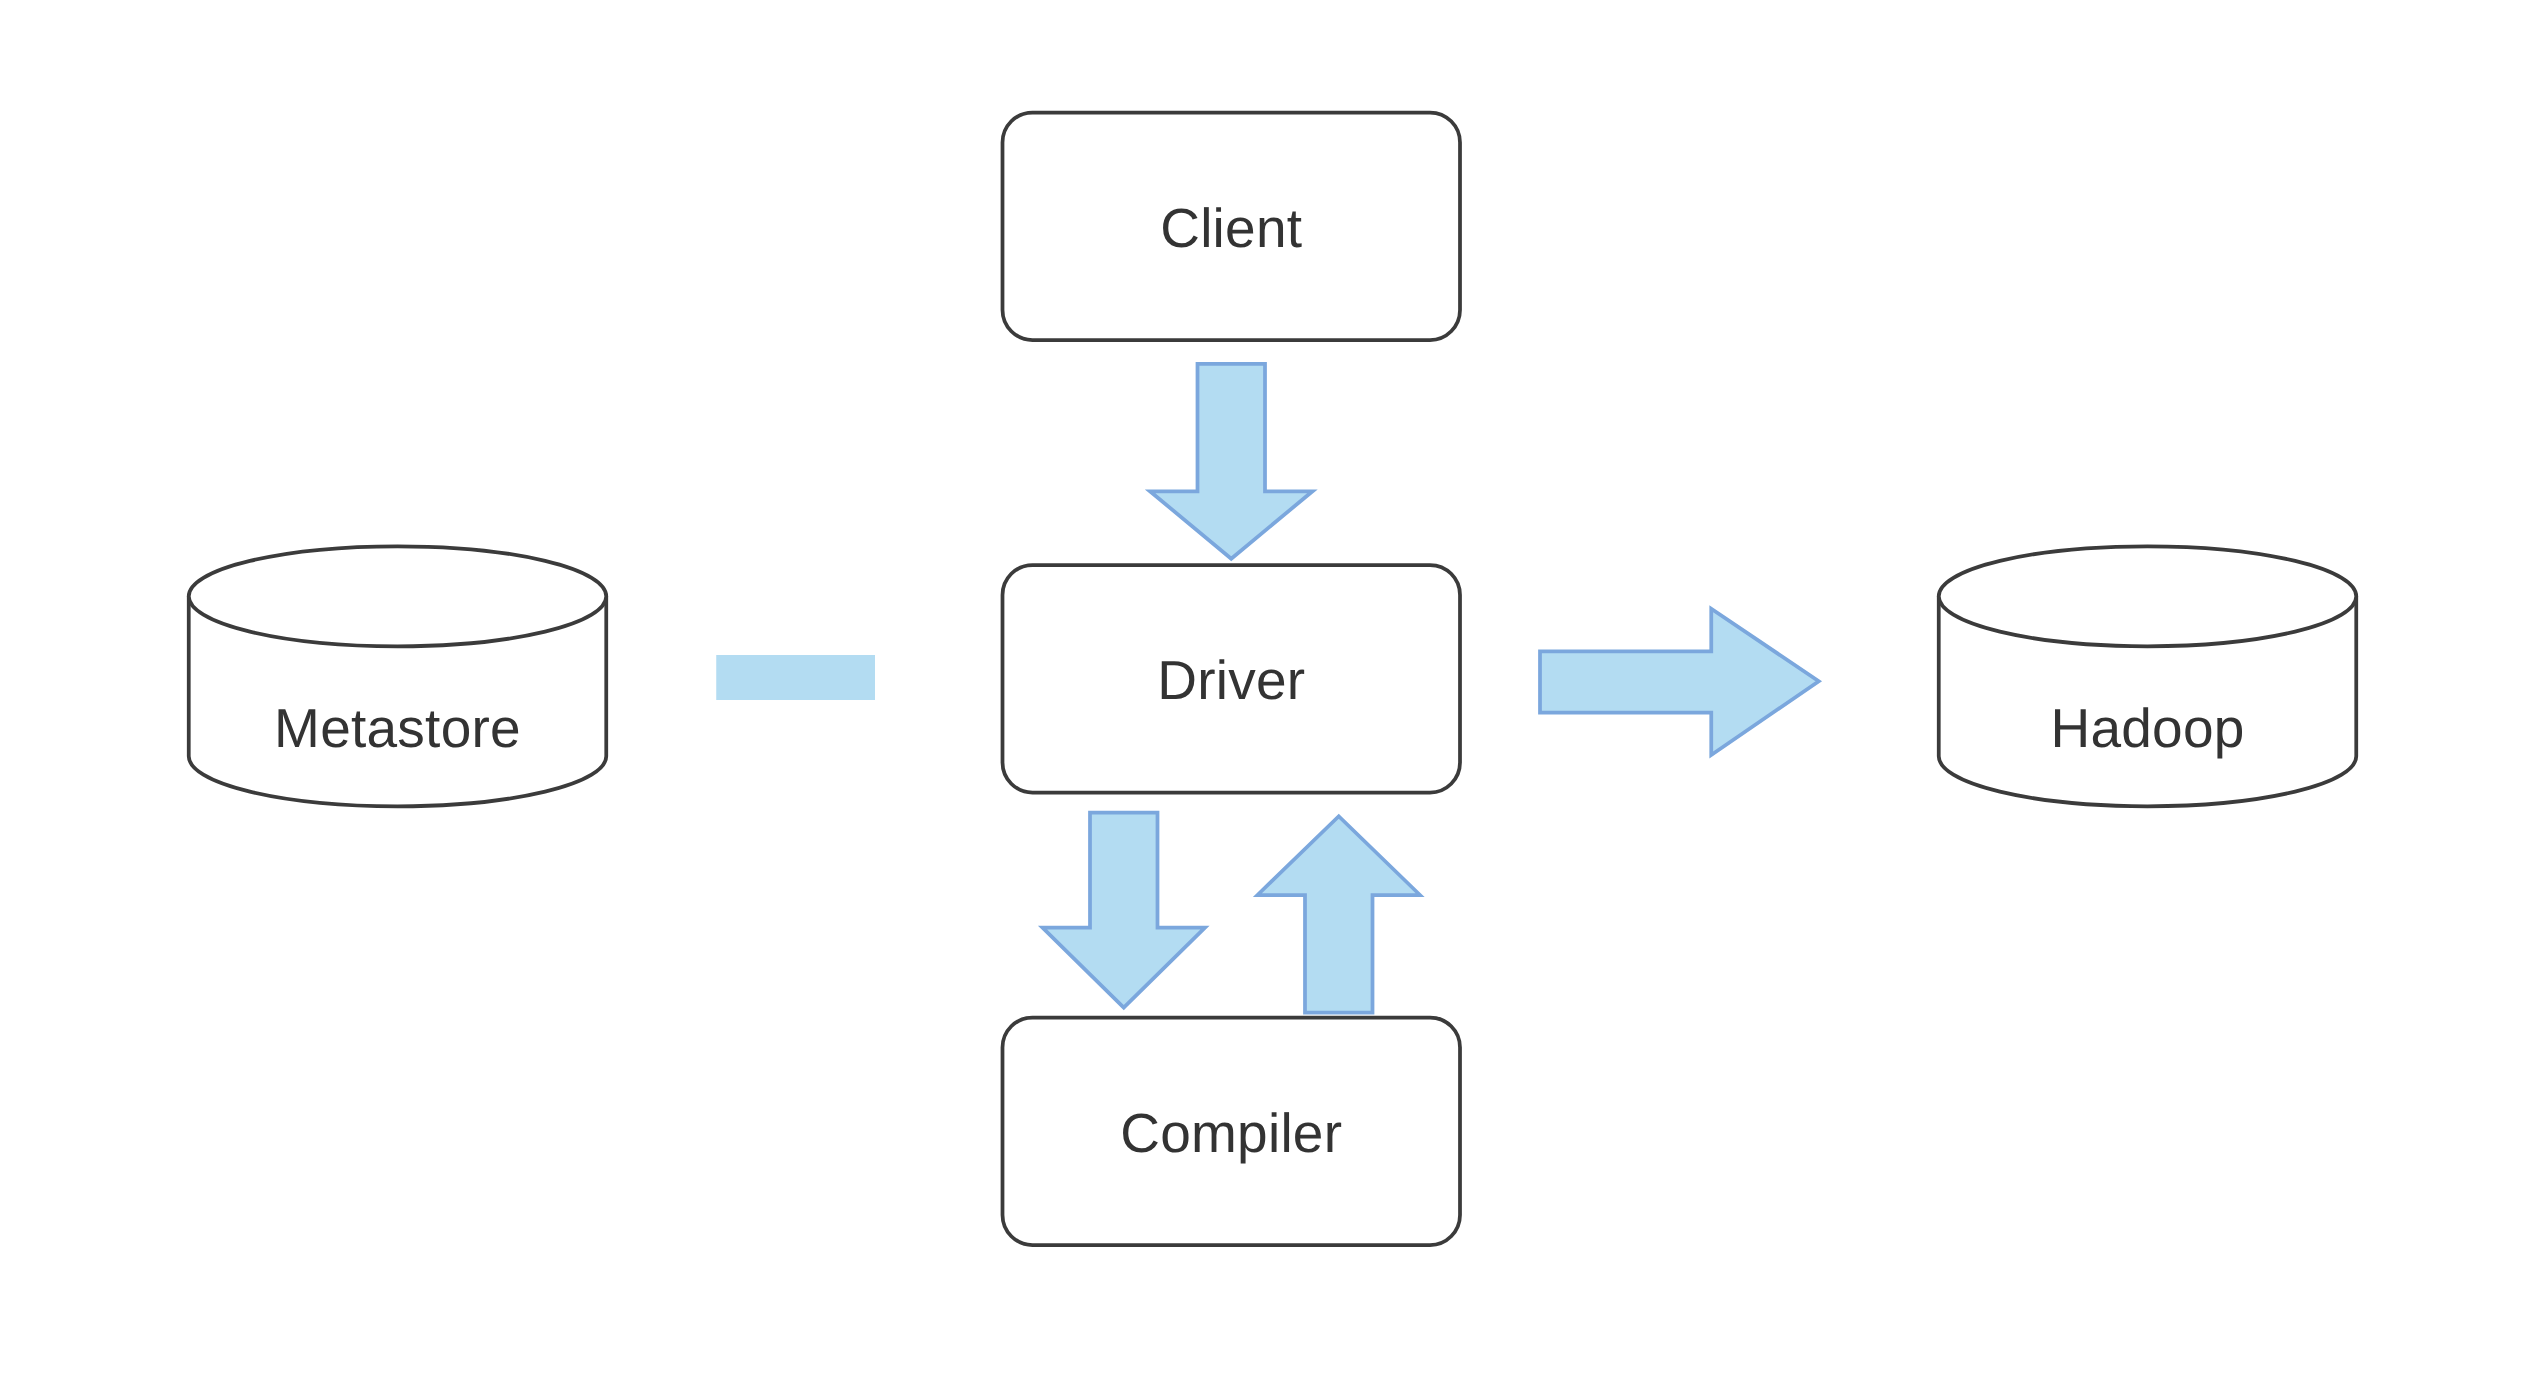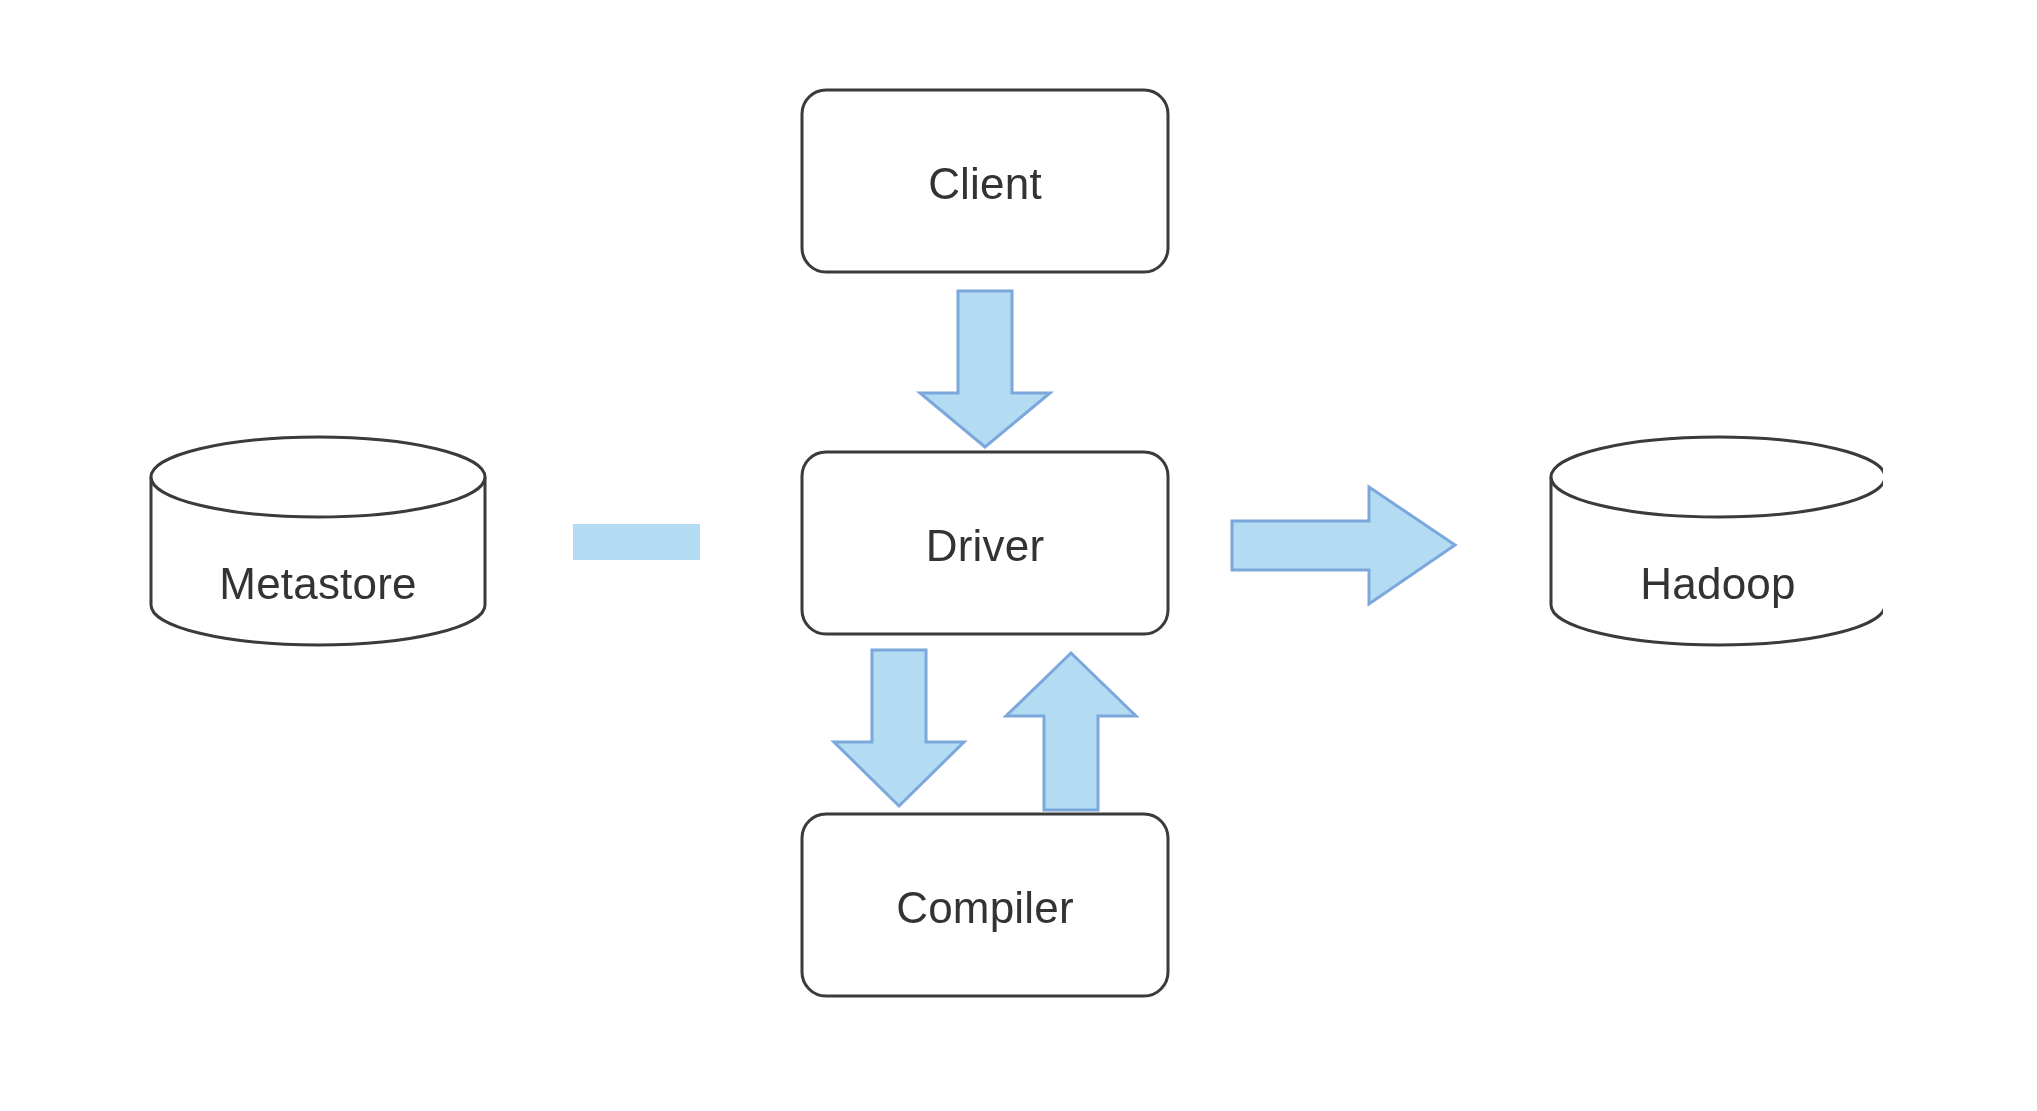--- a/index.html
+++ b/index.html
@@ -10,20 +10,21 @@
   }
   body {
     font-family: "Liberation Sans", "DejaVu Sans", sans-serif;
   }
   #canvas {
     position: relative;
     width: 1883px;
     height: 1111px;
     background: #ffffff;
     overflow: hidden;
+    padding-left: 33px;
   }
   #diagram-svg {
     position: absolute;
     left: 0;
     top: 0;
     width: 2037px;
     height: 1111px;
     display: block;
   }
   .node-label {

